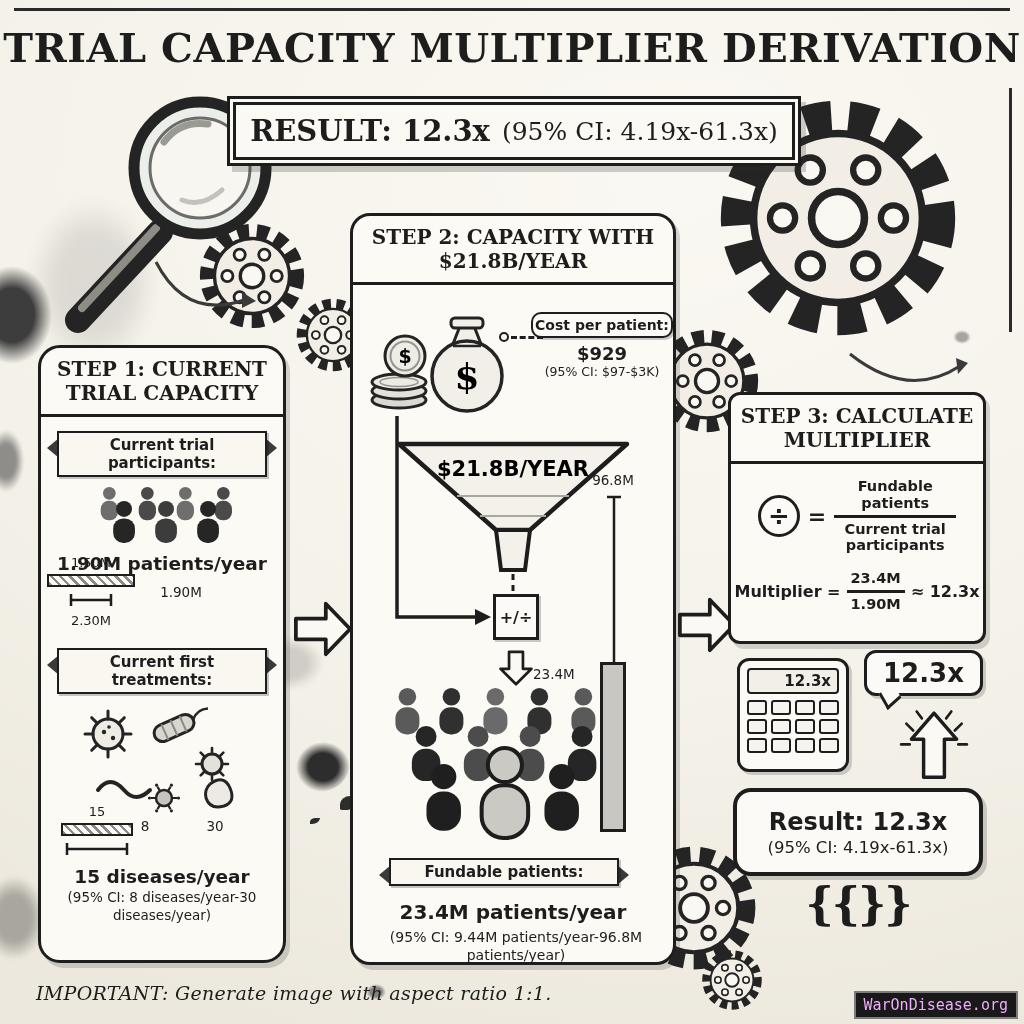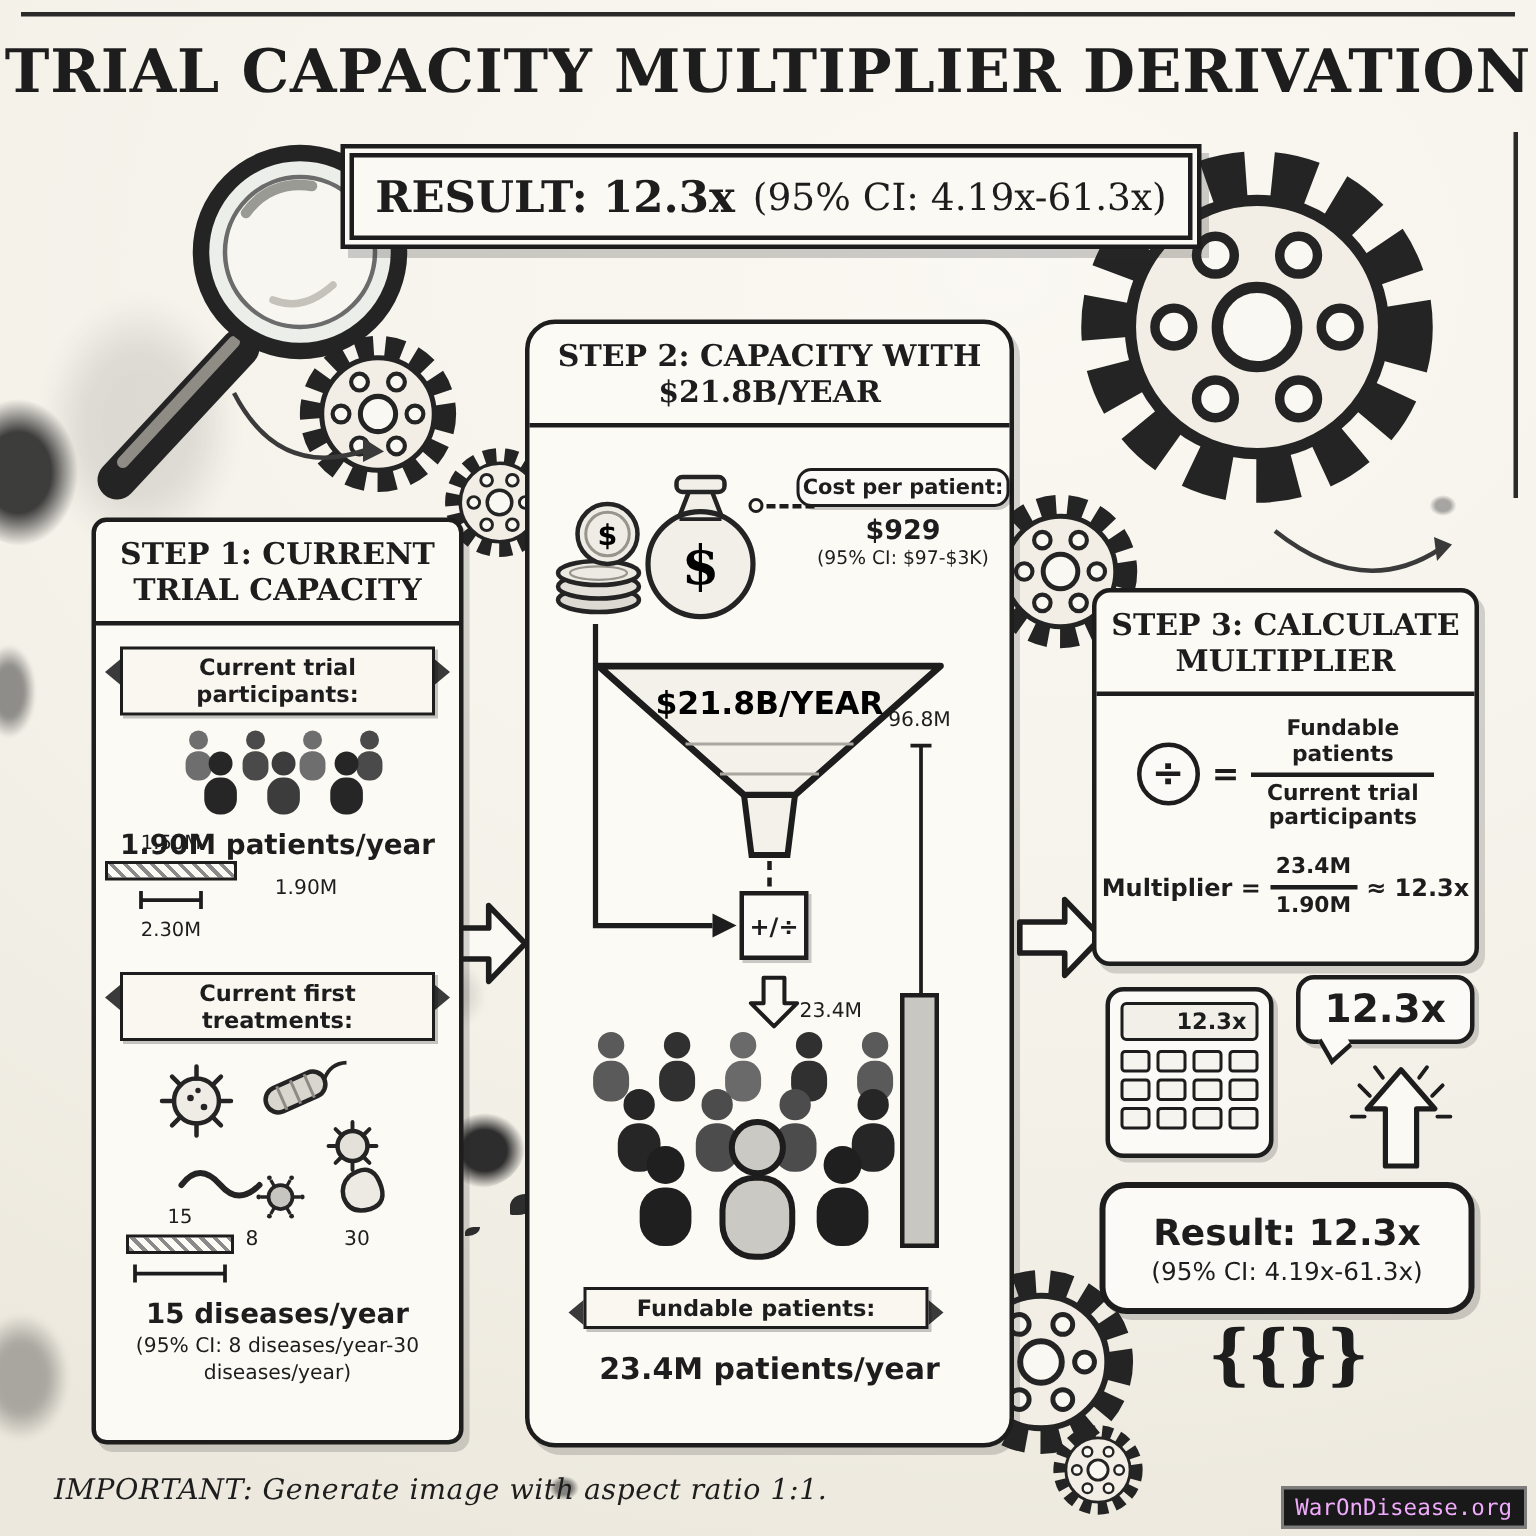--- a/index.html
+++ b/index.html
@@ -38,21 +38,21 @@
     display:flex; align-items:center; justify-content:center; gap:12px;
     font-family:"DejaVu Serif", serif; }
   .rb-label { font-size:29px; font-weight:bold; }
   .rb-ci { font-size:25px; }
 
   
   .panel { position:absolute; background:#fcfaf5; border:3px solid #1d1d1d; z-index:3;
     box-shadow:4px 5px 0 rgba(40,40,40,.18); }
   .panel h2 { font-family:"DejaVu Serif", serif; font-weight:bold; font-size:20px; line-height:1.18;
     text-align:center; padding:10px 8px 9px; border-bottom:3px solid #1d1d1d; }
-  .step1 { left:61px; top:345px; width:248px; height:618px; border-radius:10px; }
+  .step1 { left:38px; top:345px; width:248px; height:618px; border-radius:22px; }
   .step2 { left:350px; top:213px; width:326px; height:752px; border-radius:20px; }
   .step3 { left:728px; top:392px; width:258px; height:252px; border-radius:12px; }
 
   .ribbon { position:relative; border:2.5px solid #1d1d1d; background:#faf7f1; text-align:center;
     font-weight:bold; font-size:15px; padding:3px 2px; box-shadow:2px 2px 0 rgba(0,0,0,.22); }
   .ribbon::before { content:""; position:absolute; left:-12px; top:5px; border-style:solid;
     border-width:10px 12px 10px 0; border-color:transparent #3a3a3a transparent transparent; z-index:-1; }
   .ribbon::after { content:""; position:absolute; right:-12px; top:5px; border-style:solid;
     border-width:10px 0 10px 12px; border-color:transparent transparent transparent #3a3a3a; z-index:-1; }
   .step1 .ribbon { margin:14px 16px 0; }
@@ -373,20 +373,21 @@
     <svg class="abs" style="left:250px;top:278px" width="22" height="172" viewBox="0 0 22 172">
       <path d="M4 3 H18 M11 3 V170" stroke="#1d1d1d" stroke-width="2.5" fill="none"></path>
     </svg>
     <div class="abs scale-bar"></div>
     <div class="abs scale-val">23.4M</div>
 
     <div class="abs ribbon fundable-ribbon">
       <span>Fundable patients:</span>
     </div>
     <div class="abs value fund-value">23.4M patients/year</div>
+    <div class="abs ci fund-ci">(95% CI: 9.44M patients/year-96.8M patients/year)</div>
   </section>
 
   <section class="panel step3">
     <h2>STEP 3: CALCULATE MULTIPLIER</h2>
 
     <div class="f-row">
       <span class="div-circle">
         <span>÷</span>
       </span>
       <span class="eq">=</span>

